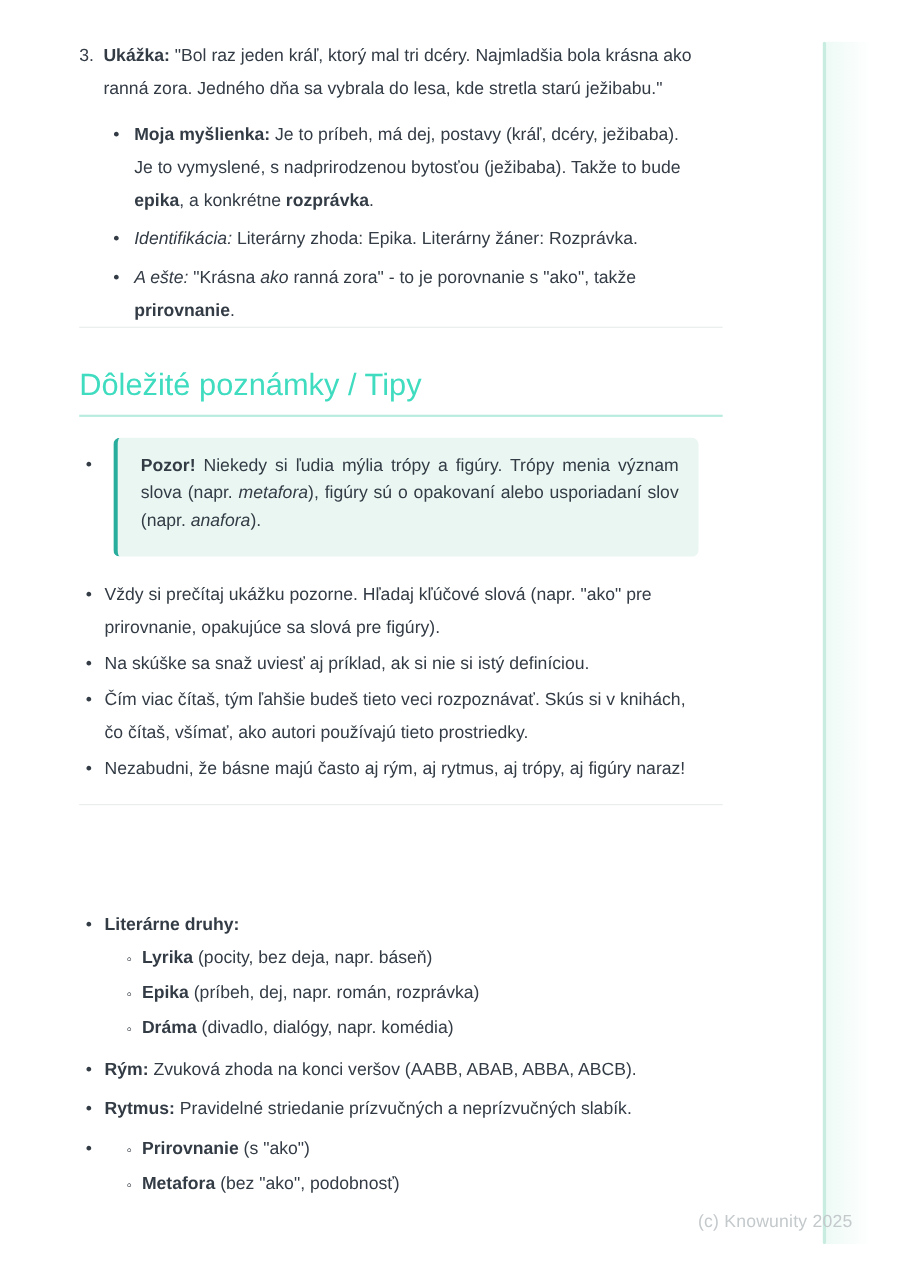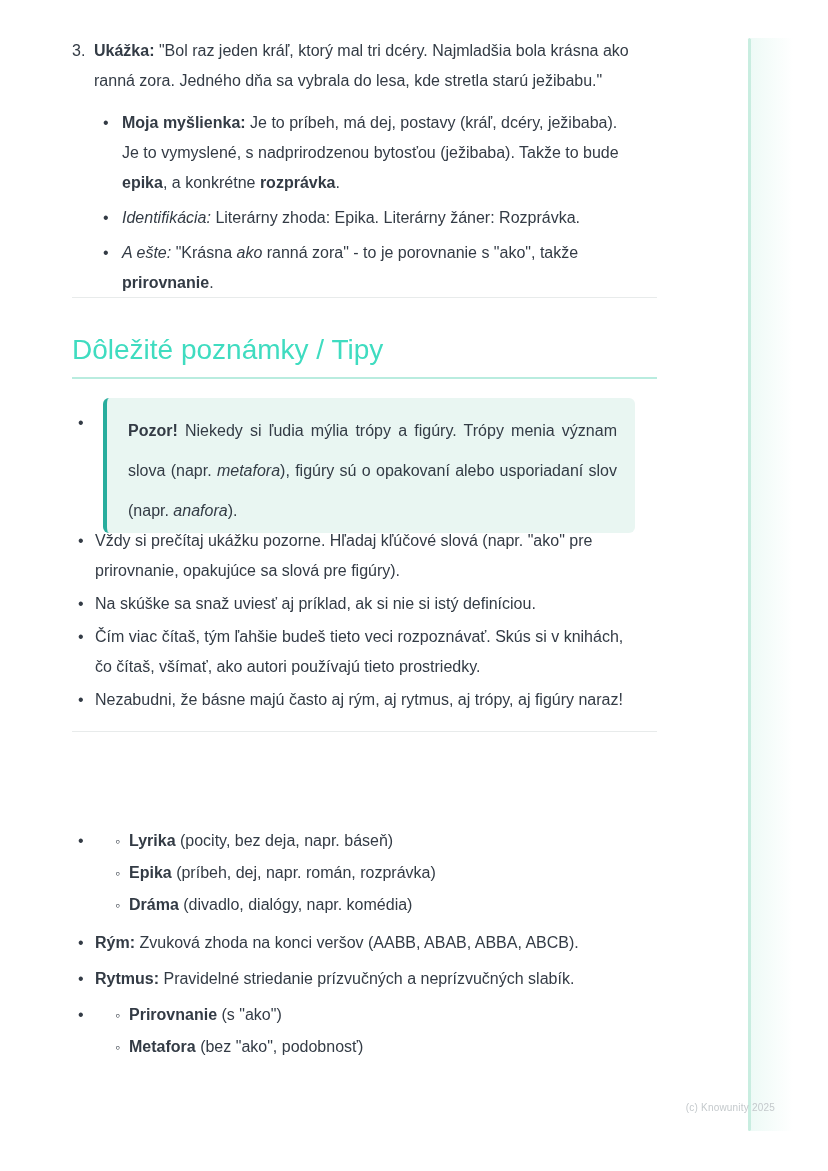--- a/index.html
+++ b/index.html
@@ -41,41 +41,41 @@
   #tips-title{top:332px;}
   #divider2{top:731px;}
   #summary-title{top:768px;}
   
   #callout-row{top:398px;display:flex;}
   .callout-marker{flex:none;width:25px;padding-left:6px;padding-top:10px;line-height:30px;}
   .callout-box{
     flex:1;background:var(--callout-bg);
     border-left:4px solid var(--accent-dark);
     border-radius:6px;
-    padding:13px 18px 2px 21px;
-    line-height:40px;text-align:justify;
+    padding:13px 18px 20px 21px;
+    line-height:25px;text-align:justify;
   }
   
   #tips-list{top:526px;padding-left:6px;}
   #tips-list>li{margin-bottom:3px;}
   #tips-list .marker{width:17px;}
   
   #summary-list{top:826px;padding-left:6px;}
   #summary-list>li{margin-bottom:6px;}
   #summary-list>li>.marker{width:17px;}
   .li-content{flex:1;}
   .sub{padding-left:20px;}
   .sub li{margin-bottom:2px;}
   .sub .marker{width:14px;font-size:14px;line-height:30px;}
   
   .side-strip{position:absolute;left:751px;top:38px;width:42px;height:1093px;z-index:0;
     background:linear-gradient(90deg,rgba(224,246,239,0.55),rgba(255,255,255,0));}
   .side-line{position:absolute;left:748px;top:38px;width:3px;height:1093px;border-radius:2px;
     background:var(--side-line);z-index:1;}
-  .footer{position:absolute;top:1102px;right:53px;font-size:10px;letter-spacing:0.2px;
+  .footer{position:absolute;top:1102px;right:53px;font-size:16px;letter-spacing:0.2px;
     color:var(--footer-text);z-index:3;}
 </style>
 </head>
 <body>
 
 <div class="page">
 
   <div class="side-strip"></div>
   <div class="side-line"></div>
 
@@ -128,20 +128,21 @@
     </li>
   </ul>
 
   <div class="divider" id="divider2"></div>
 
 
   <ul class="block" id="summary-list">
     <li>
       <span class="marker">•</span>
       <div class="li-content">
+        <div><span class="b">Literárne druhy:</span></div>
         <ul class="sub">
           <li>
             <span class="marker">◦</span>
             <span class="li-content"><span class="b">Lyrika</span><span> (pocity, bez deja, napr. báseň)</span></span>
           </li>
           <li>
             <span class="marker">◦</span>
             <span class="li-content"><span class="b">Epika</span><span> (príbeh, dej, napr. román, rozprávka)</span></span>
           </li>
           <li>

